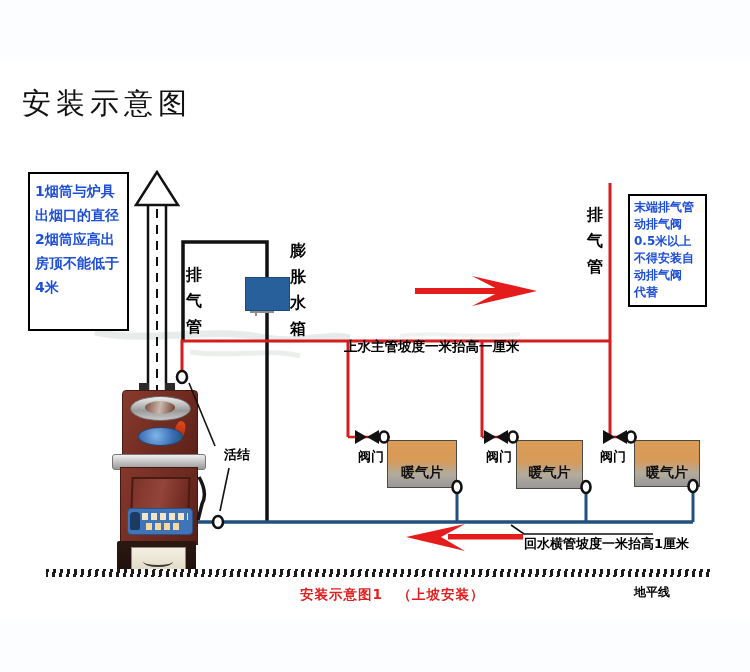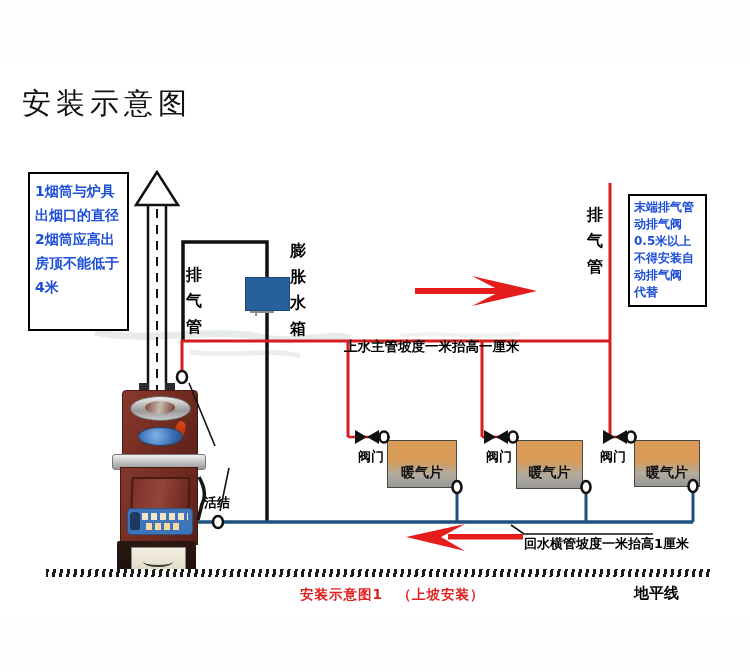--- a/index.html
+++ b/index.html
@@ -14,21 +14,21 @@
   .svg-layer{left:0;top:0;z-index:1;}
   .svg-top{left:0;top:0;z-index:3;}
   .tank{left:245px;top:277px;width:43px;height:32px;background:#27609a;border:1px solid #1d4a78;z-index:2;}
   .radiator{width:68px;height:46px;border:1px solid #4a4a44;background:linear-gradient(#db9c58 0%,#d79a57 42%,#b3ab9d 72%,#989898 100%);z-index:2;display:flex;justify-content:center;}
   .radiator span{margin-top:23px;font-size:14px;font-weight:bold;color:#111;}
   .rad1{left:387px;top:440px;}
   .rad2{left:516px;top:440px;width:65px;height:47px;}
   .rad3{left:634px;top:440px;width:64px;height:45px;}
   .ground{left:46px;top:569px;width:666px;height:8px;background:repeating-linear-gradient(100deg,#1b1b1b 0 3px,#ffffff 3px 7px);z-index:2;}
   .caption-red{left:300px;top:586px;font-size:13.5px;font-weight:bold;color:#e01f1f;letter-spacing:1px;z-index:2;white-space:nowrap;}
-  .ground-label{left:634px;top:584px;font-size:15px;font-weight:bold;color:#000;z-index:2;}
+  .ground-label{left:634px;top:584px;font-size:12px;font-weight:bold;color:#000;z-index:2;}
   
   .stove{z-index:2;}
   .stove-top{left:122px;top:390px;width:74px;height:66px;background:linear-gradient(120deg,#8a3a2e 0%,#712b21 55%,#5d211a 100%);border:1px solid #471a14;border-radius:4px 4px 0 0;}
   .stove-plate{left:7px;top:5px;width:59px;height:23px;border-radius:50%;background:linear-gradient(#eeeeee,#9a9a9a 60%,#c9c9c9);border:1px solid #6b6b6b;}
   .stove-plate-in{left:14px;top:4px;width:30px;height:13px;border-radius:50%;background:linear-gradient(100deg,#7c4c3c,#c9b9ae 50%,#6e3b2c);}
   .stove-logo{left:15px;top:36px;width:43px;height:17px;border-radius:50%;background:radial-gradient(circle at 40% 45%,#7fb3e8 0%,#3a6fb5 60%,#28507f 100%);border:1px solid #24476f;}
   .stove-flame{left:52px;top:30px;width:10px;height:18px;border-radius:50% 50% 40% 60%;background:linear-gradient(#e04a1a,#a82612);transform:rotate(14deg);}
   .stove-shelf{left:112px;top:454px;width:92px;height:14px;background:linear-gradient(#f0f0f0,#989898);border:1px solid #777;border-radius:3px;}
   .stove-mid{left:120px;top:467px;width:76px;height:76px;background:linear-gradient(115deg,#84372c 0%,#6d2a20 60%,#571f18 100%);border:1px solid #44180f;}
   .stove-door{left:10px;top:9px;width:55px;height:31px;border:2px solid #4a1b13;background:linear-gradient(100deg,#7d332a,#93453a 50%,#6a261d);transform:skewX(-2deg);}
@@ -122,21 +122,21 @@
       <span>暖气片</span>
     </div>
 
   <div class="abs hlabel" style="left:358px;top:448px;">阀门</div>
   <div class="abs hlabel" style="left:486px;top:448px;">阀门</div>
   <div class="abs hlabel" style="left:600px;top:448px;">阀门</div>
 
   <div class="abs hlabel" style="left:344px;top:338px;font-size:13.5px;">上水主管坡度一米抬高一厘米</div>
   <div class="abs hlabel" style="left:524px;top:535px;">回水横管坡度一米抬高1厘米</div>
 
-  <div class="abs hlabel" style="left:204px;top:446px;margin-top:48px;">活结</div>
+  <div class="abs hlabel" style="left:224px;top:446px;">活结</div>
 
   <div class="abs stove stove-top">
     <div class="abs stove-plate">
         <div class="abs stove-plate-in"></div>
       </div>
     <div class="abs stove-flame"></div>
     <div class="abs stove-logo"></div>
   </div>
   <div class="abs stove stove-shelf"></div>
   <div class="abs stove stove-mid">

